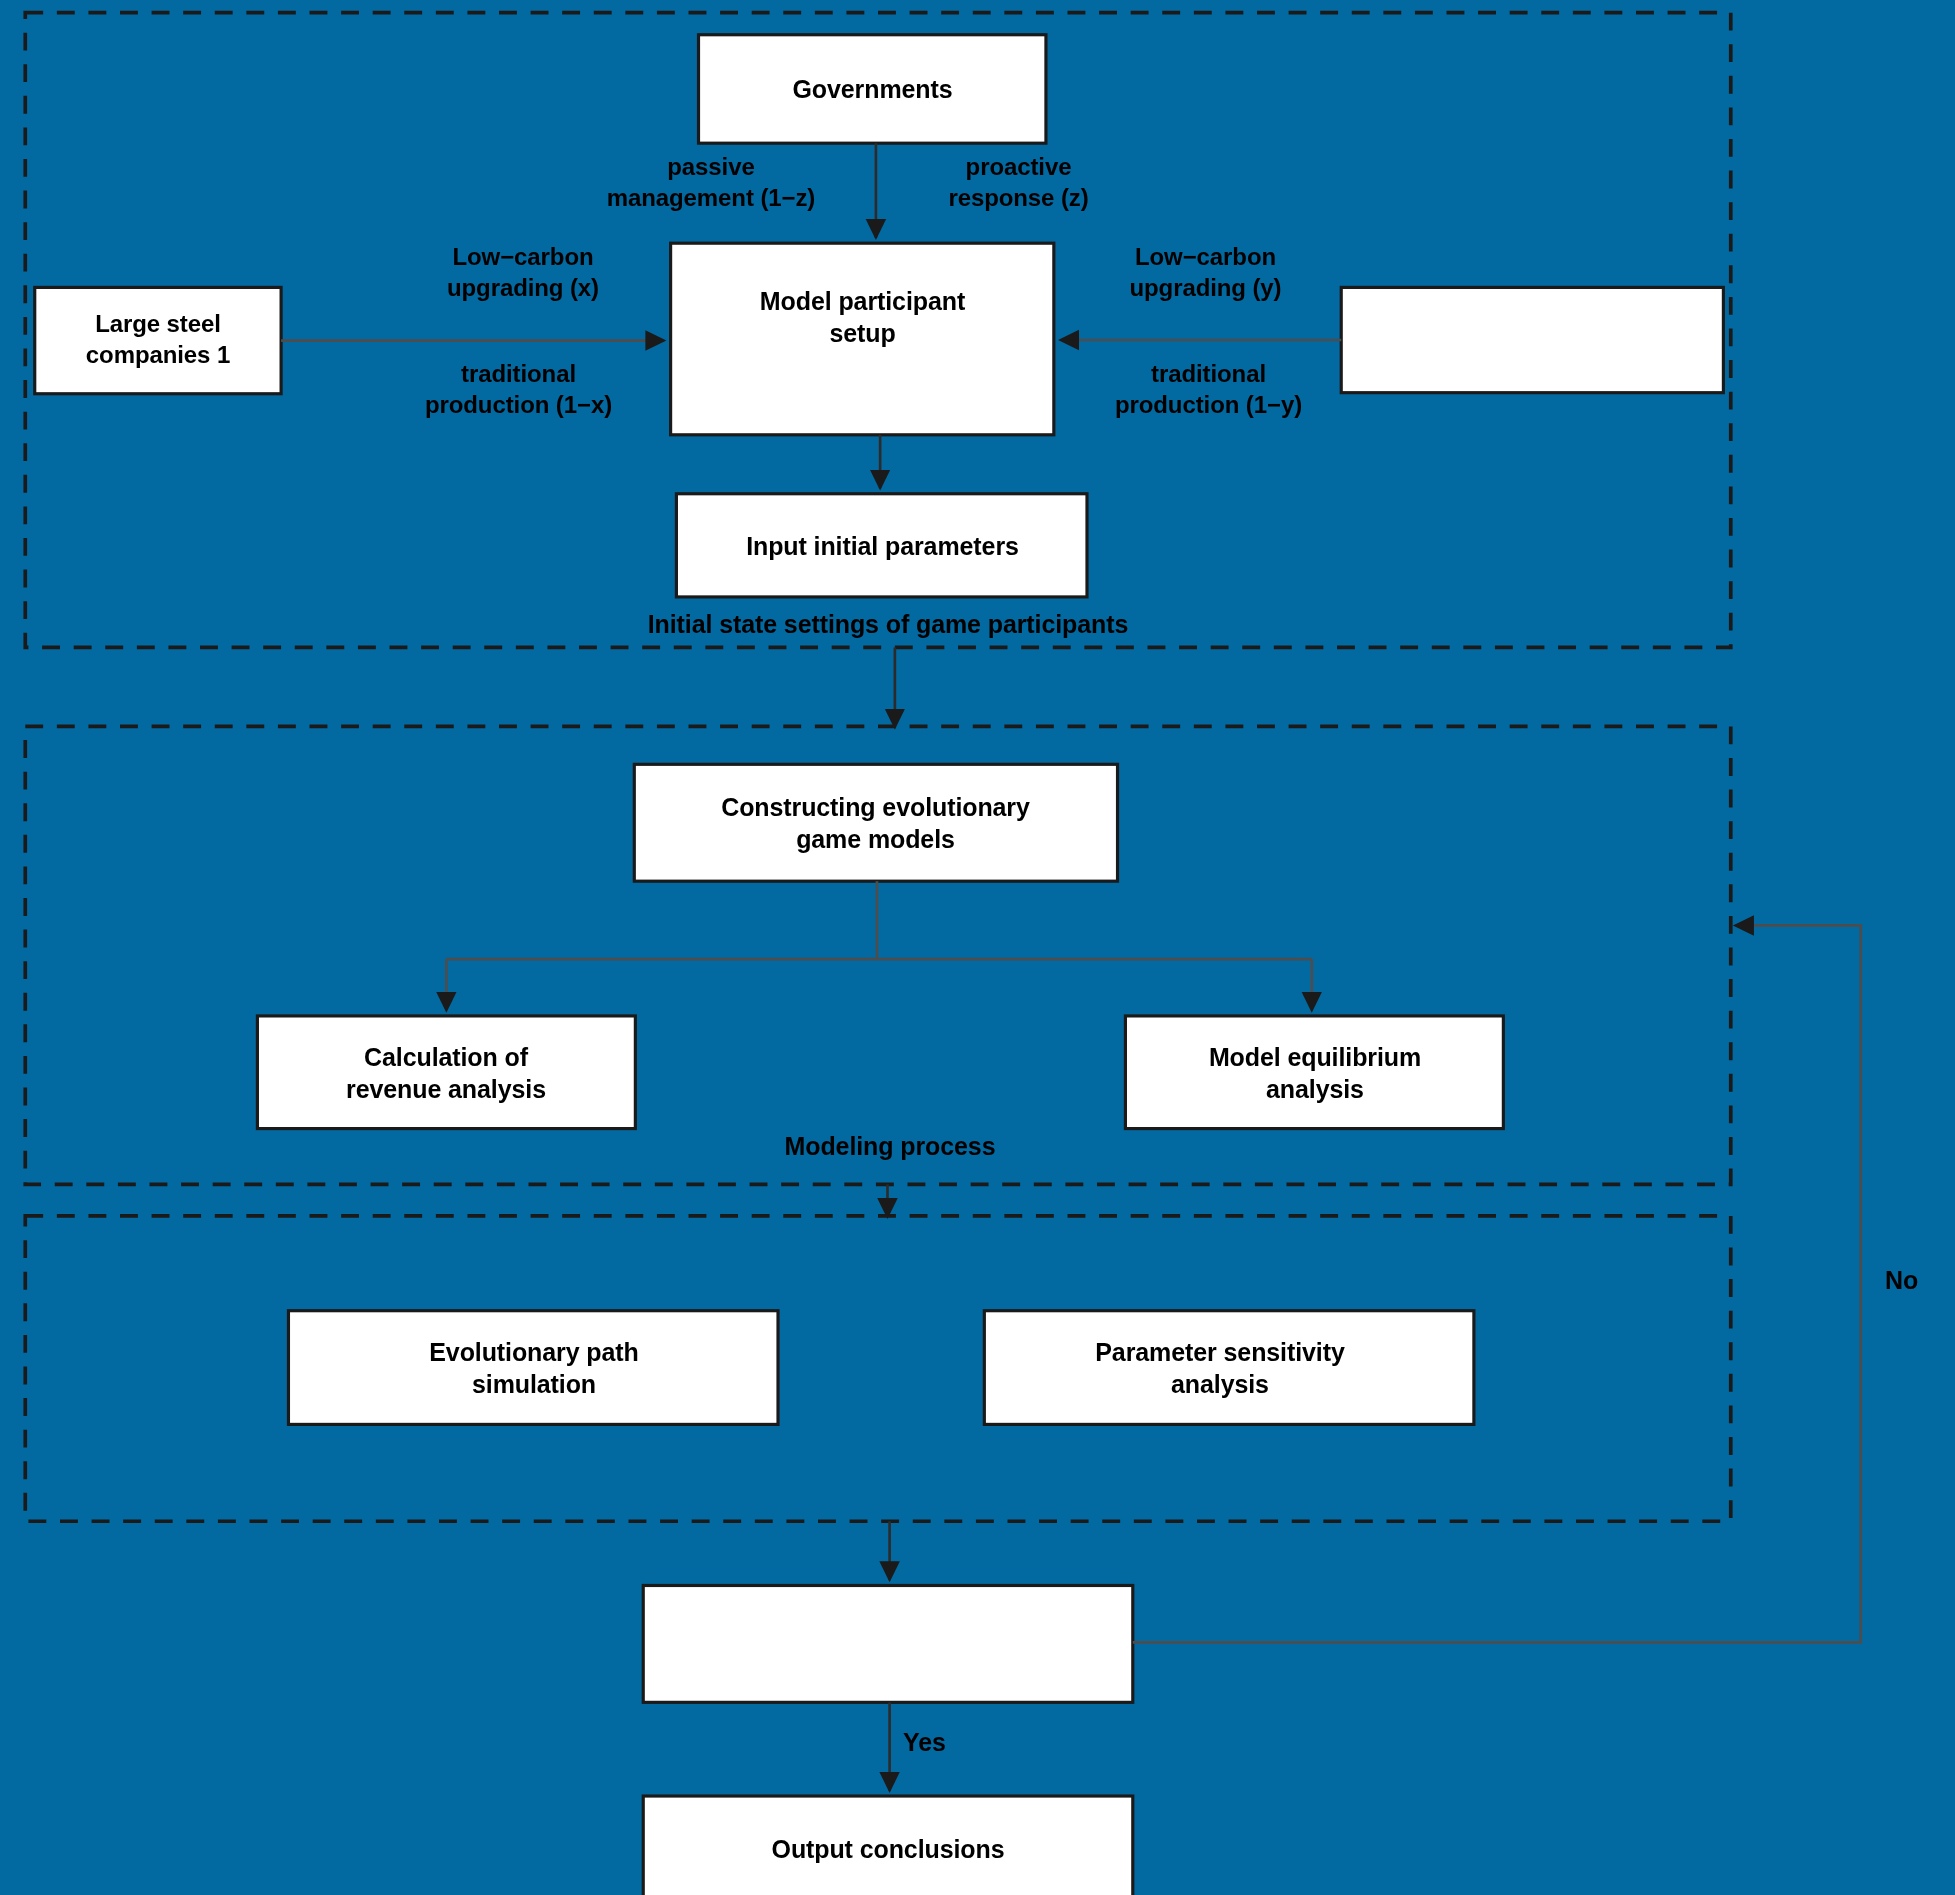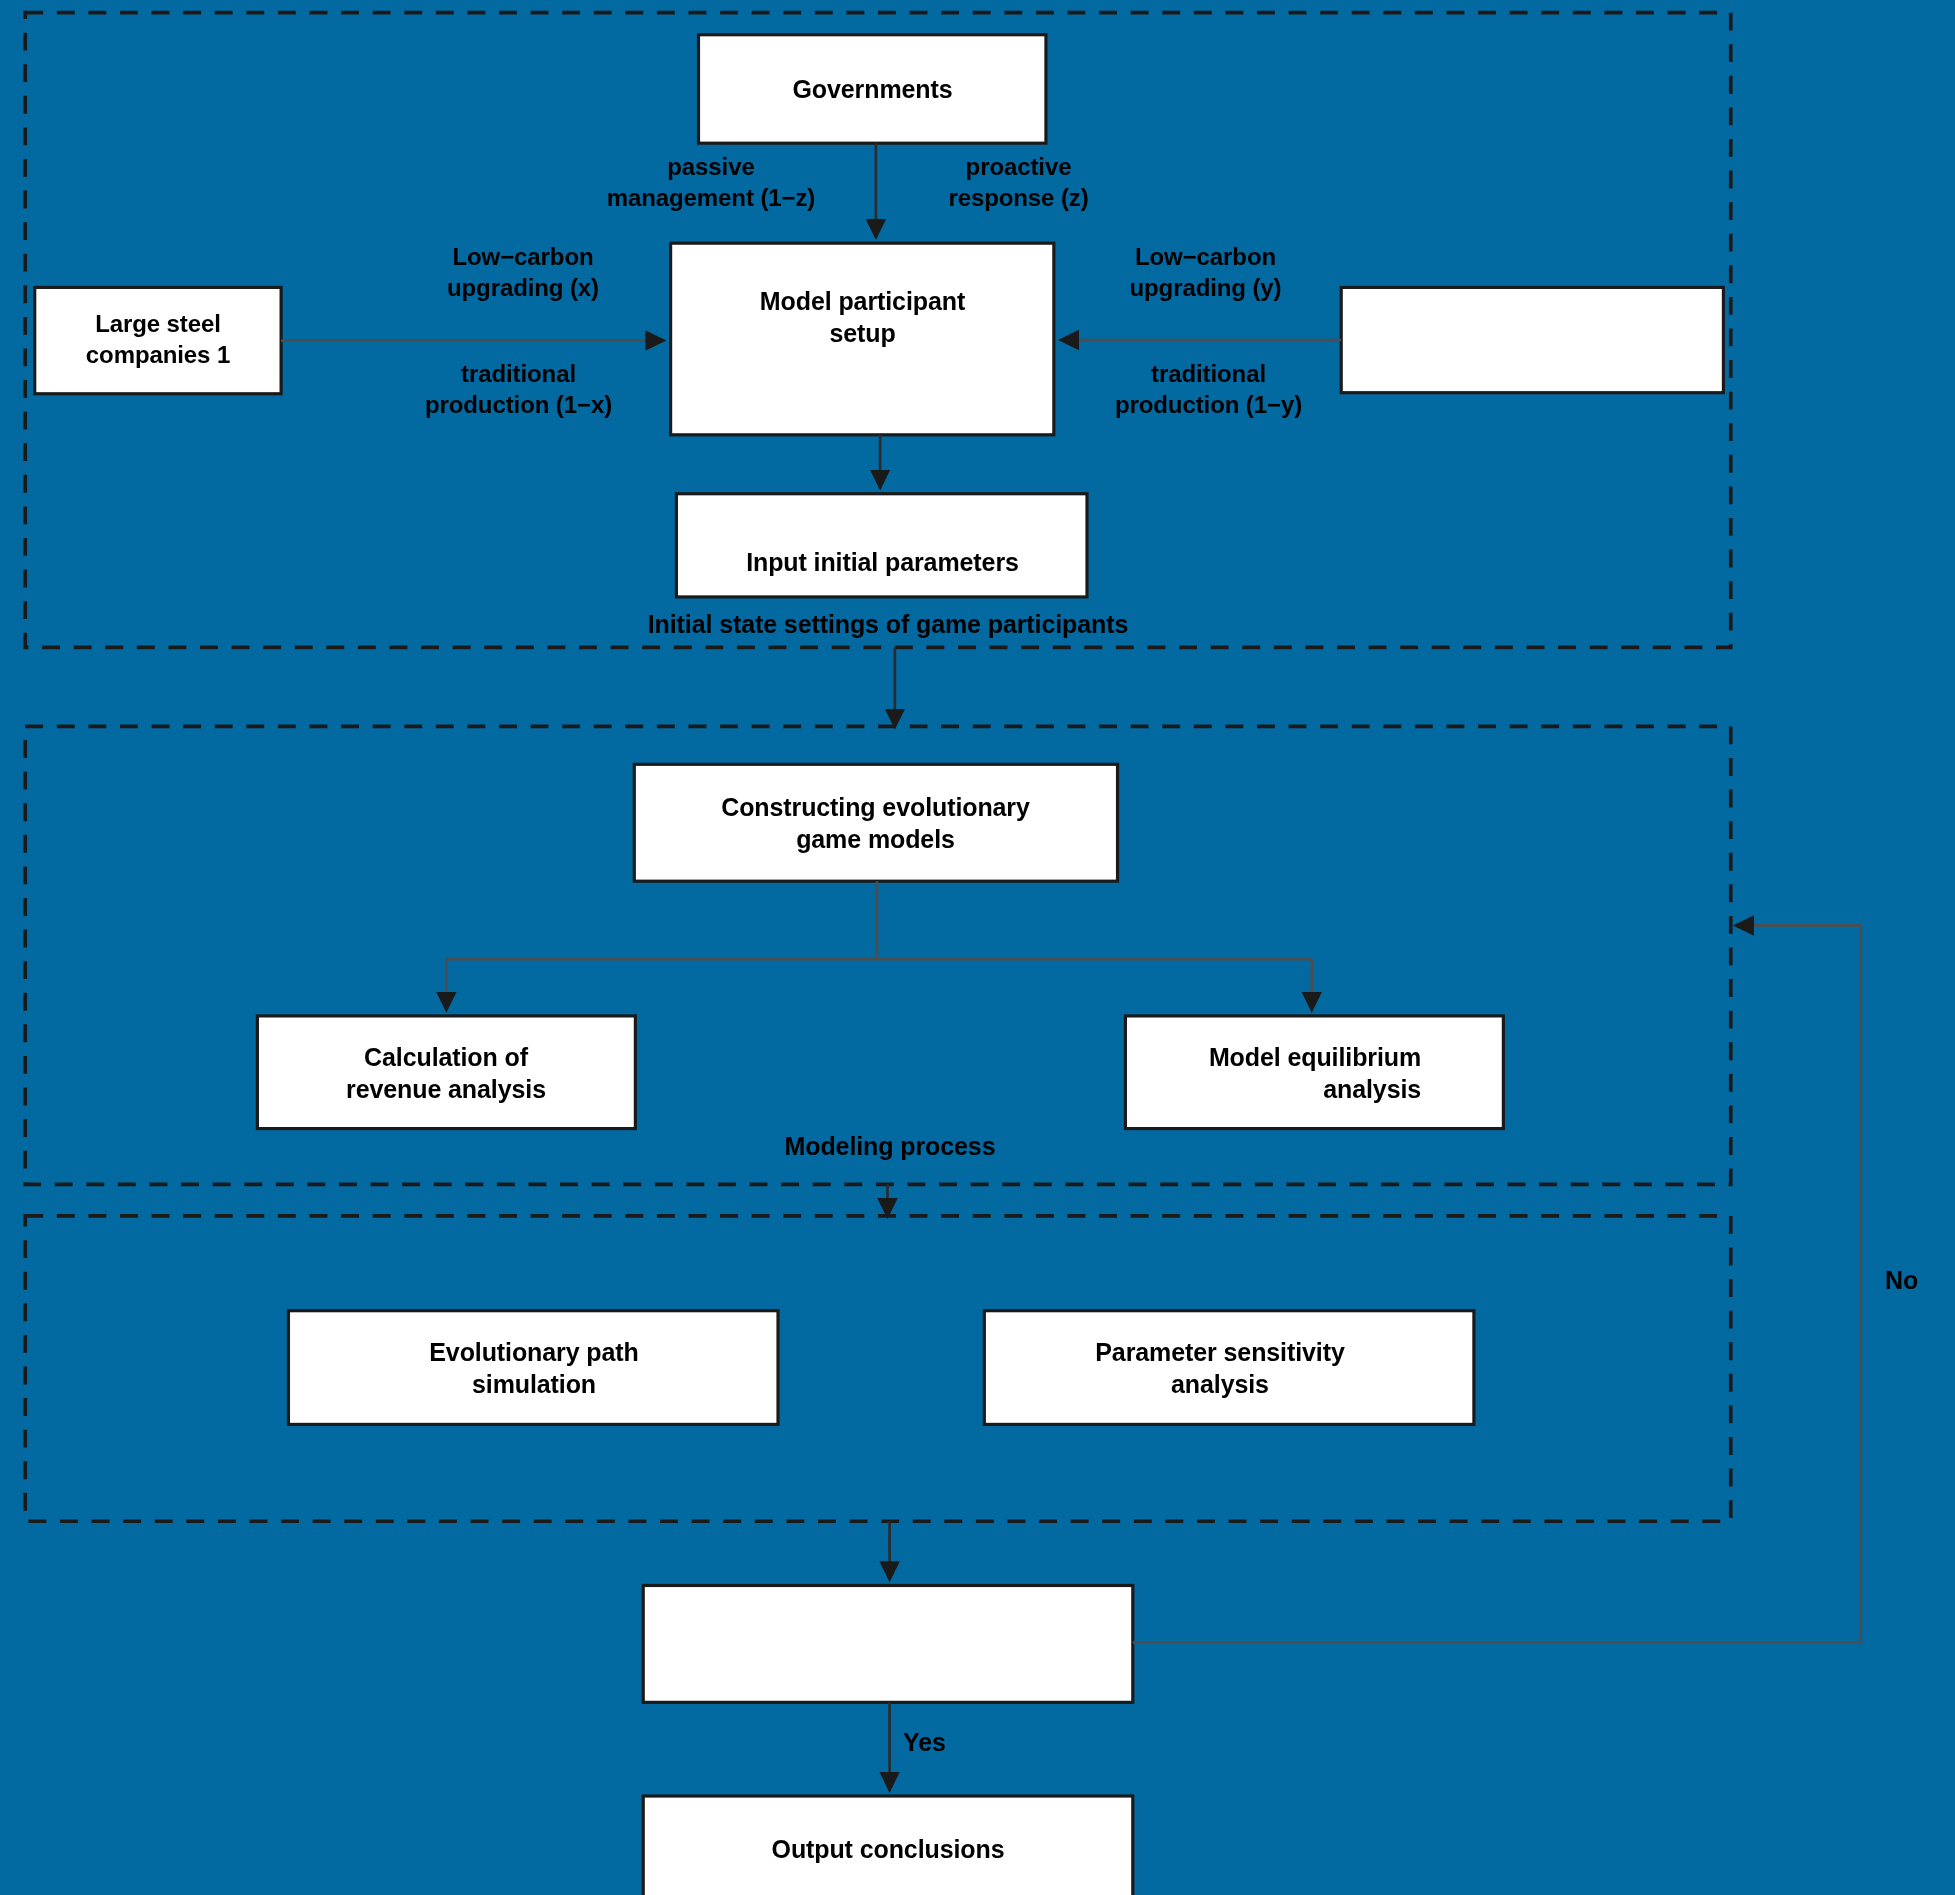--- a/index.html
+++ b/index.html
@@ -134,21 +134,21 @@
 
   <div class="node-text t48" style="left:699px; top:35px; width:347px; height:108px;">Governments</div>
 
   <div class="node-text t48" style="left:671px; top:243px; width:383px; height:148px; white-space:pre-line;">Model participant
 setup</div>
 
   <div class="node-text t46" style="left:35px; top:287px; width:246px; height:106px; white-space:pre-line;">Large steel
 companies 1</div>
 
 
-  <div class="node-text t48" style="left:677px; top:510px; width:411px; height:103px;">Input initial parameters</div>
+  <div class="node-text t48" style="left:677px; top:494px; width:411px; height:103px;">Input initial parameters</div>
 
   <div class="edge-label t46" style="left:553px; top:152px; width:316px;">passive
 management (1−z)</div>
 
   <div class="edge-label t46" style="left:892px; top:152px; width:253px;">proactive
 response (z)</div>
 
   <div class="edge-label t46" style="left:389px; top:242px; width:268px;">Low−carbon
 upgrading (x)</div>
 
@@ -162,21 +162,21 @@
 production (1−y)</div>
 
   <div class="group-caption t48" style="left:546px; top:610px; width:684px;">Initial state settings of game participants</div>
 
   <div class="node-text t48" style="left:257px; top:1016px; width:378px; height:113px; white-space:pre-line;">Calculation of
 revenue analysis</div>
 
   <div class="node-text t48" style="left:634px; top:764px; width:483px; height:117px; white-space:pre-line;">Constructing evolutionary
 game models</div>
 
-  <div class="node-text t48" style="left:1126px; top:1016px; width:378px; height:113px; white-space:pre-line;text-align:right;">Model equilibrium
+  <div class="node-text t48" style="left:1126px; top:1016px; width:378px; height:113px; white-space:pre-line;">Model equilibrium
 analysis</div>
 
   <div class="group-caption t48" style="left:595px; top:1132px; width:590px;">Modeling process</div>
 
   <div class="node-text t48" style="left:289px; top:1311px; width:490px; height:114px; white-space:pre-line;">Evolutionary path
 simulation</div>
 
   <div class="node-text t48" style="left:984px; top:1311px; width:472px; height:114px; white-space:pre-line;">Parameter sensitivity
 analysis</div>
 

